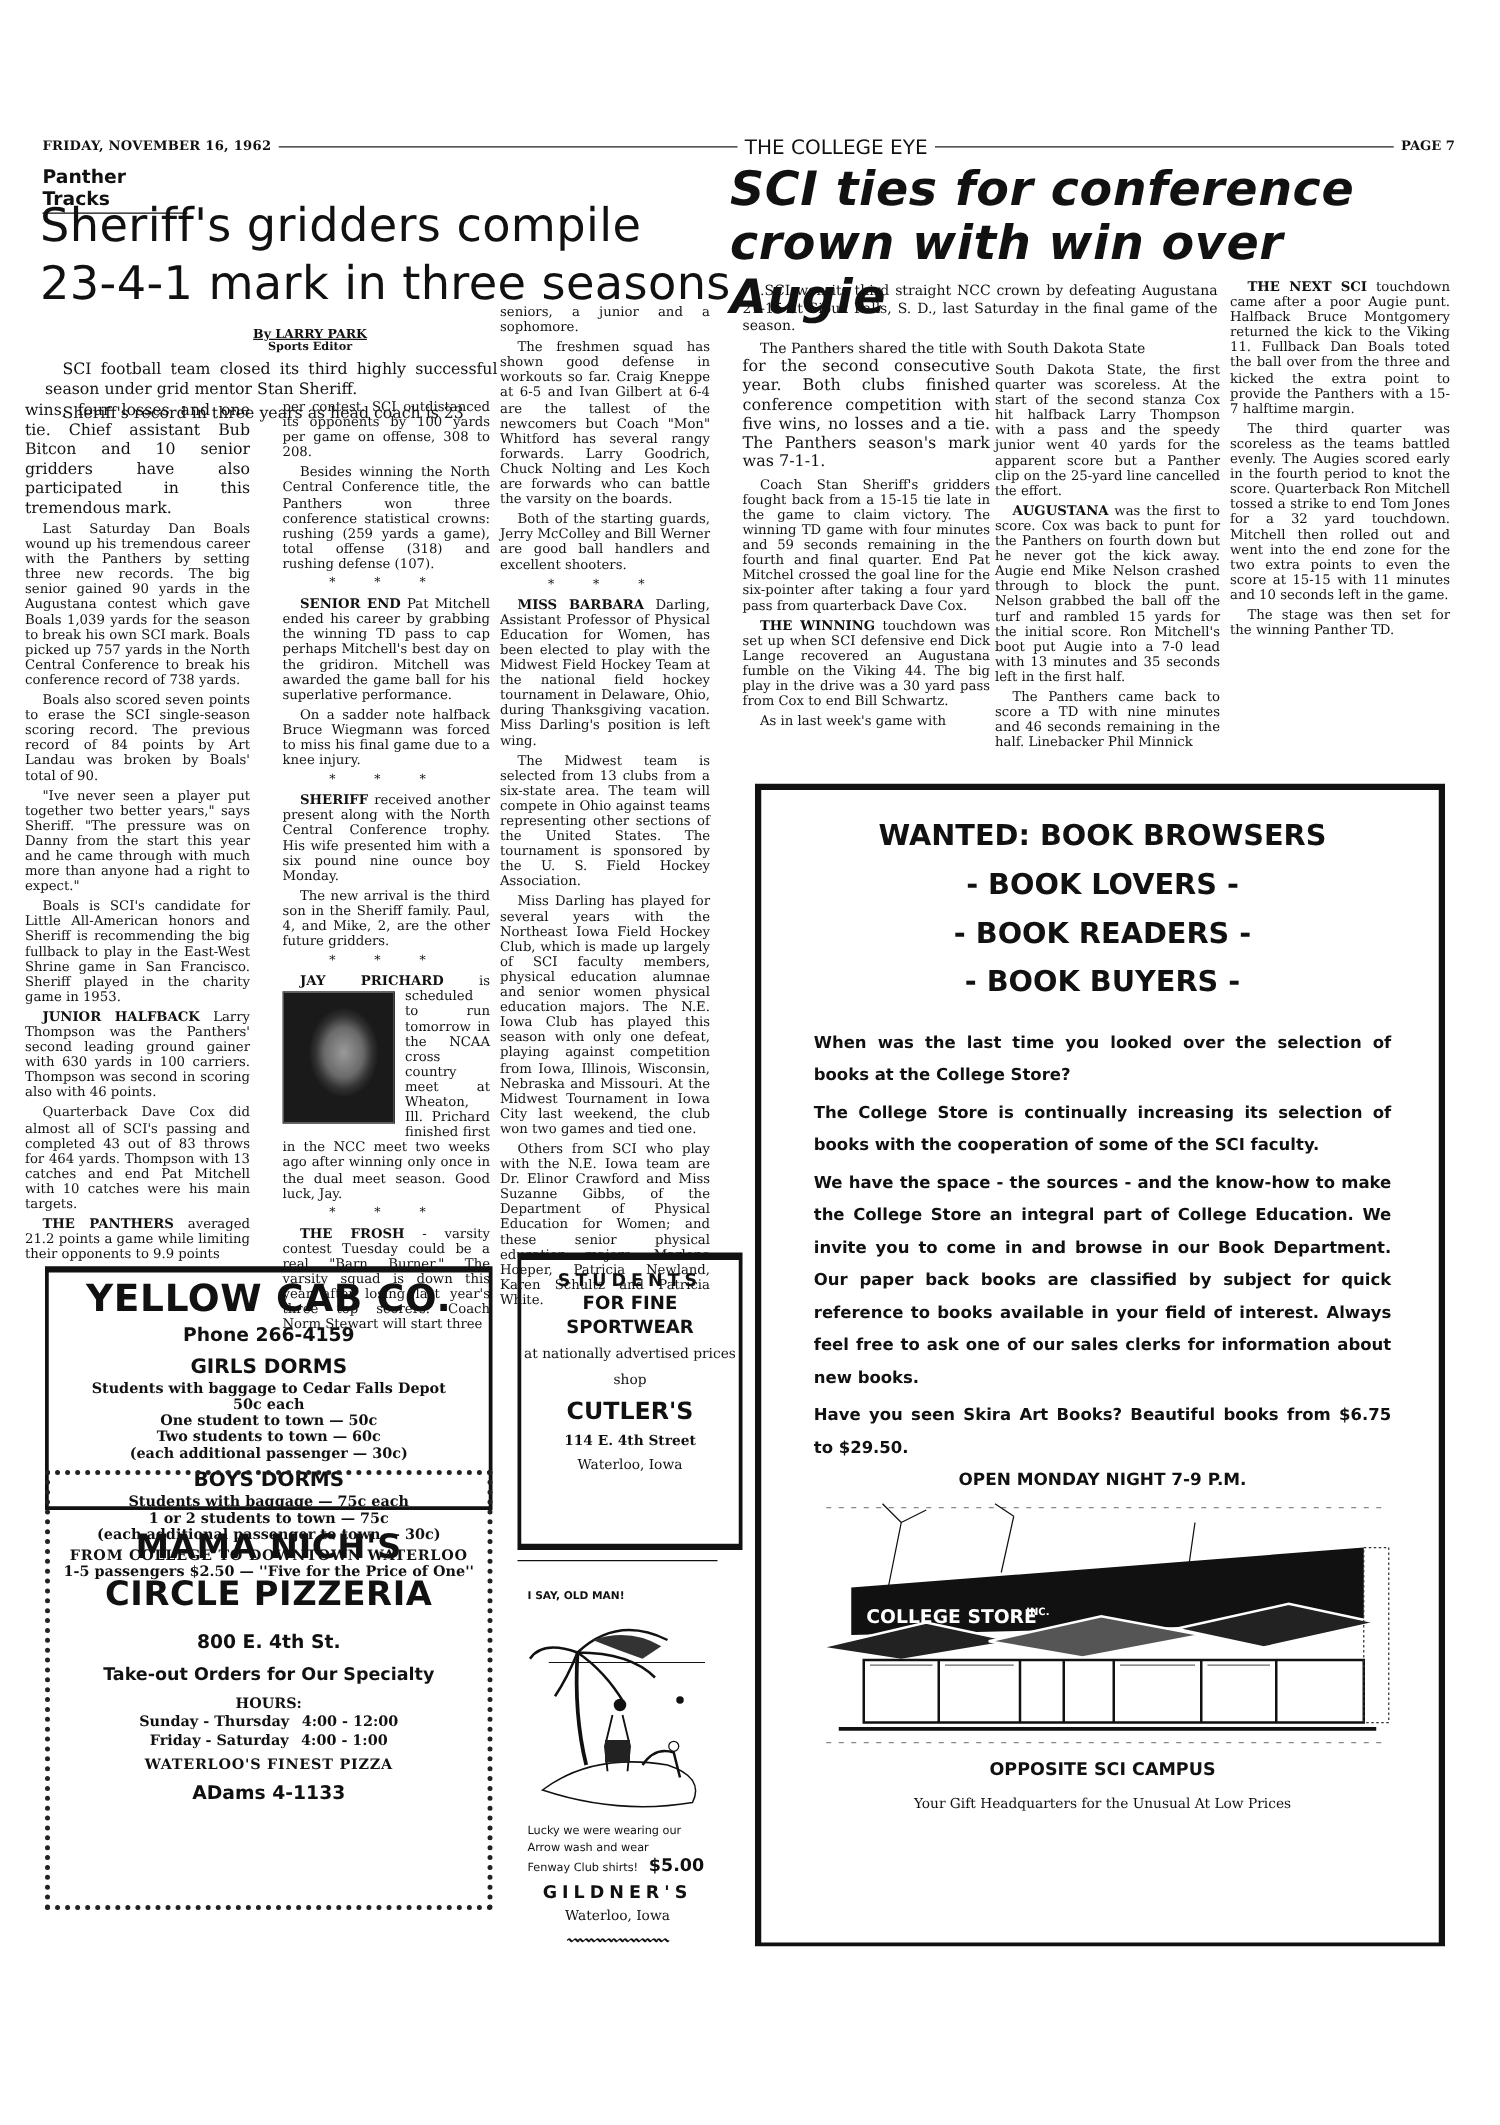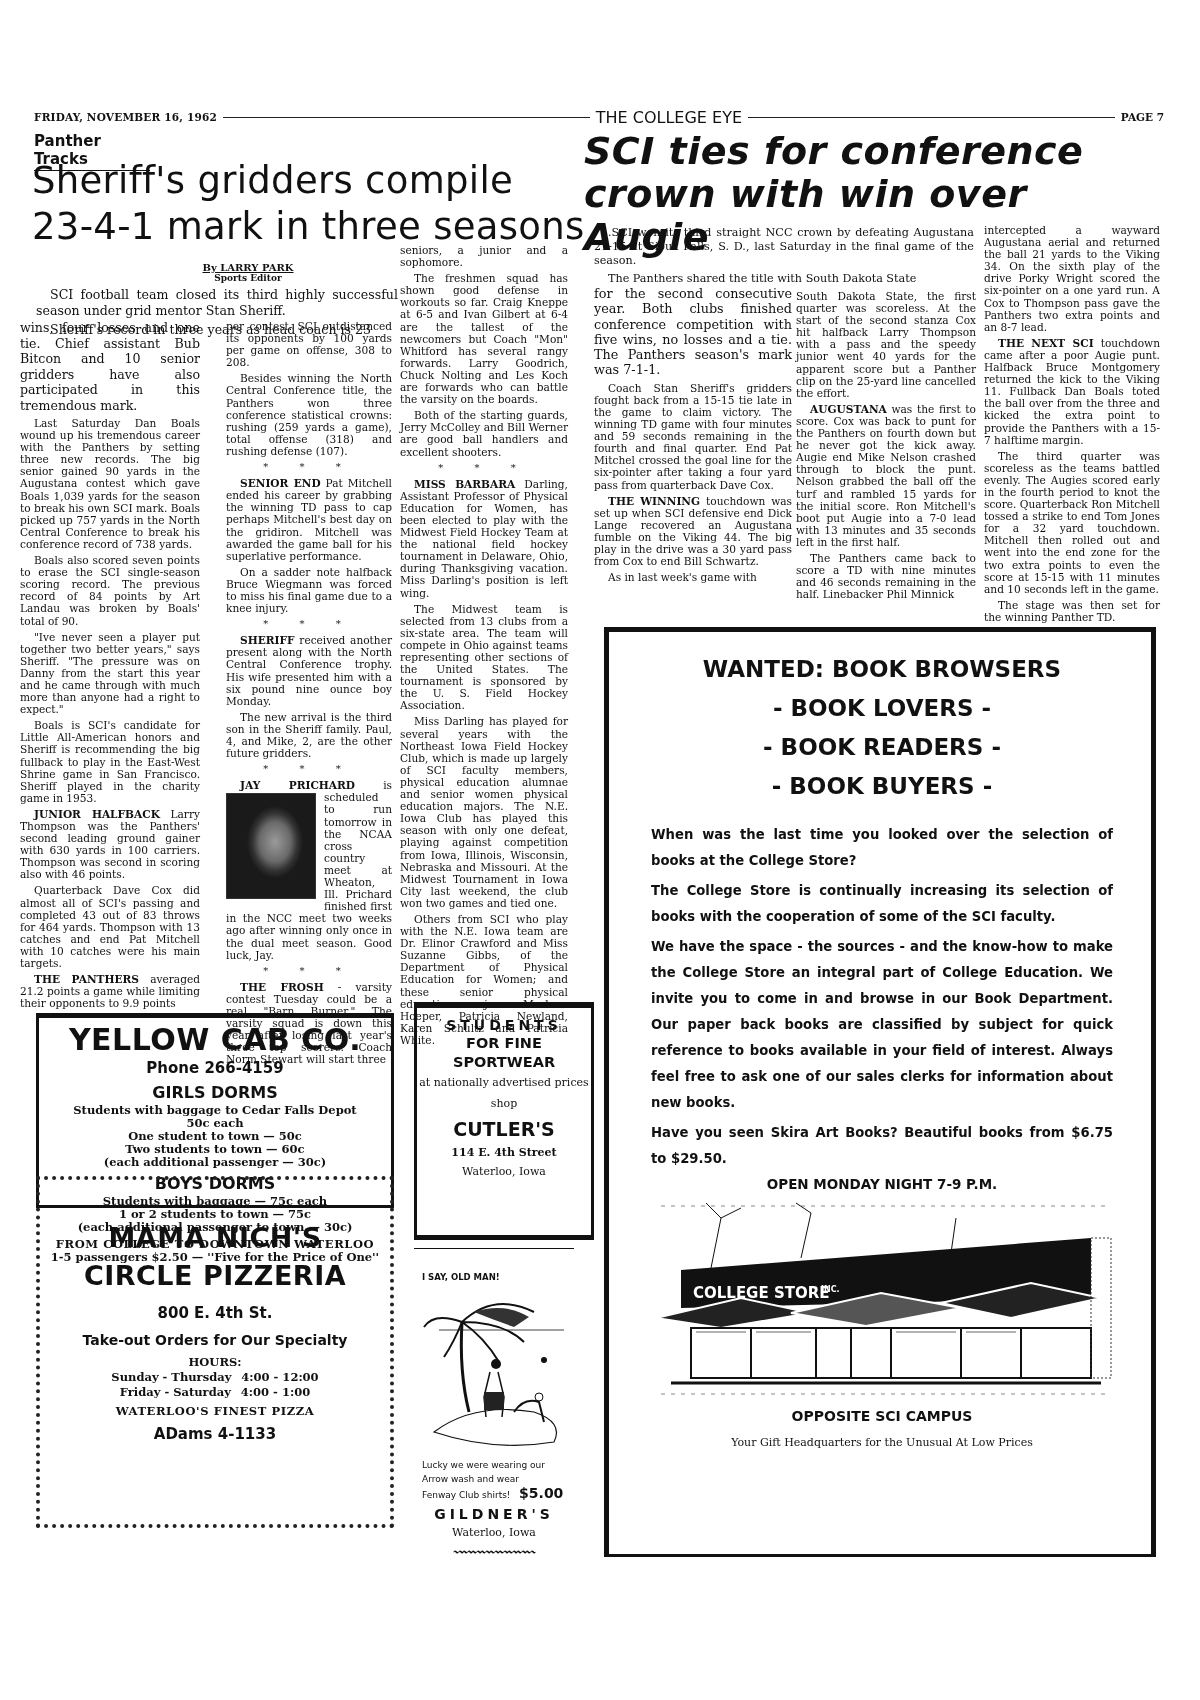--- a/index.html
+++ b/index.html
@@ -155,21 +155,20 @@
   <p>As in last week's game with</p>
 </div>
 
 <div class="col" style="left:796px; top:290px; width:180px;">
   <p class="noind">South Dakota State, the first quarter was scoreless. At the start of the second stanza Cox hit halfback Larry Thompson with a pass and the speedy junior went 40 yards for the apparent score but a Panther clip on the 25-yard line cancelled the effort.</p>
   <p><span class="b">AUGUSTANA</span><span> was the first to score. Cox was back to punt for the Panthers on fourth down but he never got the kick away. Augie end Mike Nelson crashed through to block the punt. Nelson grabbed the ball off the turf and rambled 15 yards for the initial score. Ron Mitchell's boot put Augie into a 7-0 lead with 13 minutes and 35 seconds left in the first half.</span></p>
   <p>The Panthers came back to score a TD with nine minutes and 46 seconds remaining in the half. Linebacker Phil Minnick</p>
 </div>
 
 <div class="col" style="left:984px; top:224px; width:176px;">
-  <p class="noind">intercepted a wayward Augustana aerial and returned the ball 21 yards to the Viking 34. On the sixth play of the drive Porky Wright scored the six-pointer on a one yard run. A Cox to Thompson pass gave the Panthers two extra points and an 8-7 lead.</p>
   <p><span class="b">THE NEXT SCI</span><span> touchdown came after a poor Augie punt. Halfback Bruce Montgomery returned the kick to the Viking 11. Fullback Dan Boals toted the ball over from the three and kicked the extra point to provide the Panthers with a 15-7 halftime margin.</span></p>
   <p>The third quarter was scoreless as the teams battled evenly. The Augies scored early in the fourth period to knot the score. Quarterback Ron Mitchell tossed a strike to end Tom Jones for a 32 yard touchdown. Mitchell then rolled out and went into the end zone for the two extra points to even the score at 15-15 with 11 minutes and 10 seconds left in the game.</p>
   <p>The stage was then set for the winning Panther TD.</p>
 </div>
 
 <div class="ad yc">
   <div class="ad-sans t1">YELLOW CAB CO.</div>
   <div class="ad-sans t2">Phone 266-4159</div>
   <div class="ad-sans t3">GIRLS DORMS</div>
   <div class="ad-serif s">Students with baggage to Cedar Falls Depot</div>

